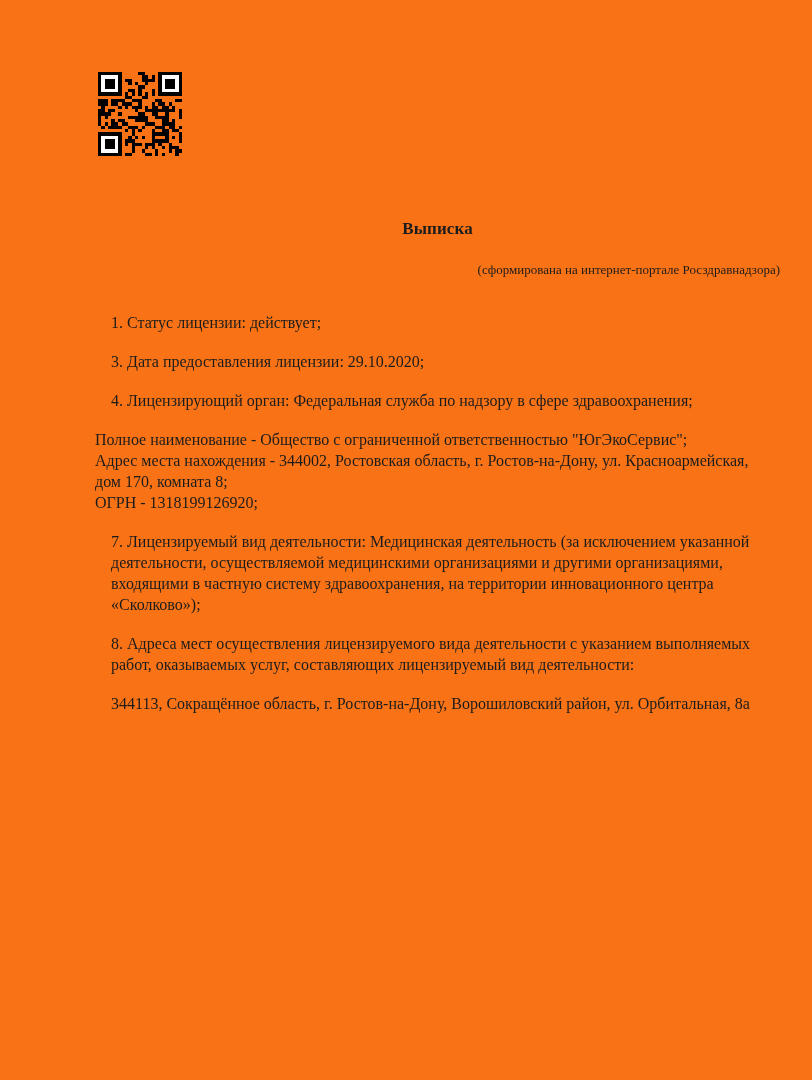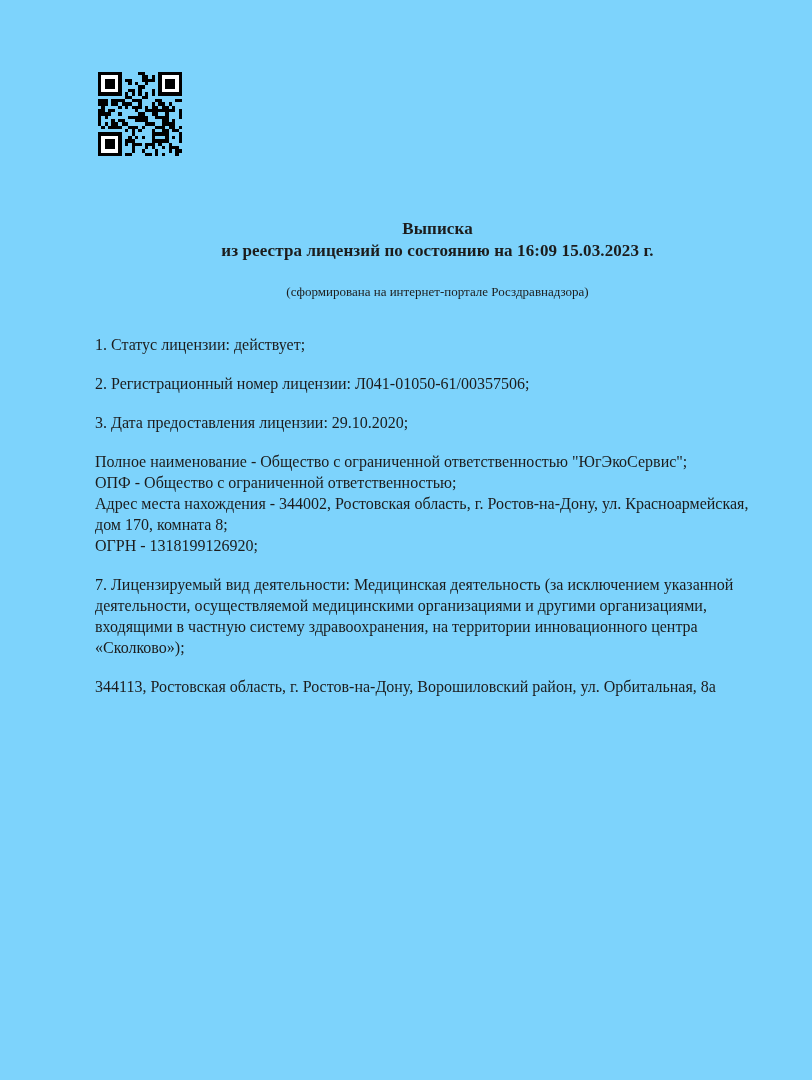--- a/index.html
+++ b/index.html
@@ -1,45 +1,45 @@
 <!DOCTYPE html>
 <html lang="ru"><head>
 <meta charset="utf-8">
 <style>
   html,body { margin:0; padding:0; }
   .page {
     position:relative;
     width:812px; height:1080px;
-    background:#7dd3fc;
+    background:#f97316;
     font-family:"Liberation Serif", serif;
     color:#1c1c1c;
     box-sizing:border-box;
     overflow:hidden;
   }
   .qr {
     position:absolute; left:98px; top:72px;
     width:84px; height:84px;
   }
   .content {
     position:absolute; left:95px; top:218px; width:685px;
   }
   .title {
     text-align:center; font-weight:bold;
     font-size:17px; line-height:22px;
     letter-spacing:0.1px;
   }
   .note {
-    text-align:center; font-size:13px; line-height:17px;
+    text-align:right; font-size:13px; line-height:17px;
     margin-top:21px;
   }
   .body {
     margin-top:34px; width:672px;
     font-size:16px; line-height:21px;
   }
-  .body p { margin:0 0 18px 0; }
+  .body p { margin:0 0 18px 16px; }
   .block { margin:4px 0 18px 0; }
   .block div { margin:0; }
 </style>
 </head>
 <body>
 
 <div class="page">
 
   <svg id="qr" class="qr" viewBox="0 0 25 25" shape-rendering="crispEdges">
       <rect x="12" y="0" width="1" height="1" fill="#000"></rect>
@@ -256,36 +256,35 @@
       <rect x="20" y="2" width="3" height="3" fill="#000"></rect>
       <rect x="0" y="18" width="7" height="7" fill="#000"></rect>
       <rect x="1" y="19" width="5" height="5" fill="#fff"></rect>
       <rect x="2" y="20" width="3" height="3" fill="#000"></rect>
     </svg>
 
   <div class="content">
 
     <div class="title">
       <div>Выписка</div>
-      <div>из реестра лицензий по состоянию на 16:09 15.03.2023 г.</div>
     </div>
 
     <div class="note">(сформирована на интернет-портале Росздравнадзора)</div>
 
     <div class="body">
       <p>1. Статус лицензии: действует;</p>
-      <p>2. Регистрационный номер лицензии: Л041-01050-61/00357506;</p>
       <p>3. Дата предоставления лицензии: 29.10.2020;</p>
+      <p>4. Лицензирующий орган: Федеральная служба по надзору в сфере здравоохранения;</p>
 
       <div class="block">
         <div>Полное наименование - Общество с ограниченной ответственностью "ЮгЭкоСервис";</div>
-        <div>ОПФ - Общество с ограниченной ответственностью;</div>
         <div>Адрес места нахождения - 344002, Ростовская область, г. Ростов-на-Дону, ул. Красноармейская, дом 170, комната 8;</div>
         <div>ОГРН - 1318199126920;</div>
       </div>
 
       <p>7. Лицензируемый вид деятельности: Медицинская деятельность (за исключением указанной деятельности, осуществляемой медицинскими организациями и другими организациями, входящими в частную систему здравоохранения, на территории инновационного центра «Сколково»);</p>
-
-      <p>344113, Ростовская область, г. Ростов-на-Дону, Ворошиловский район, ул. Орбитальная, 8а</p>
+      <p>8. Адреса мест осуществления лицензируемого вида деятельности с указанием выполняемых работ, оказываемых услуг, составляющих лицензируемый вид деятельности:</p>
+
+      <p>344113, Сокращённое область, г. Ростов-на-Дону, Ворошиловский район, ул. Орбитальная, 8а</p>
     </div>
 
   </div>
 </div>
 
 </body></html>

